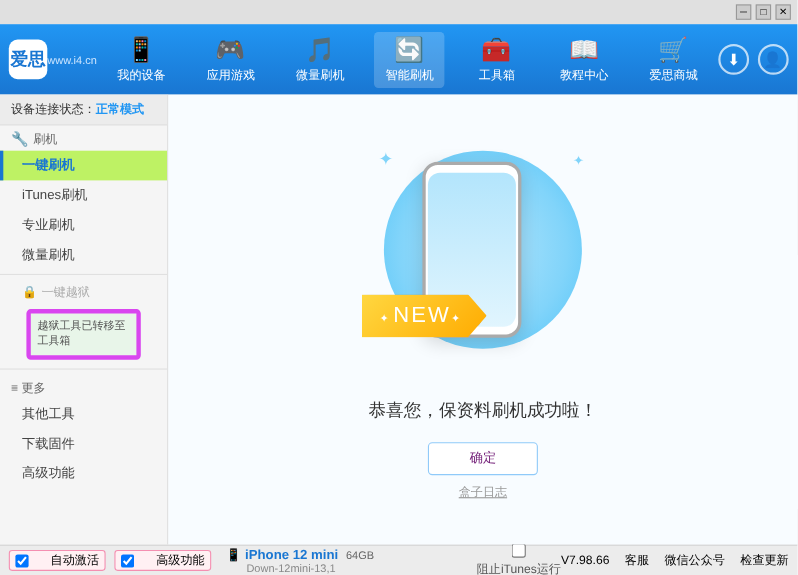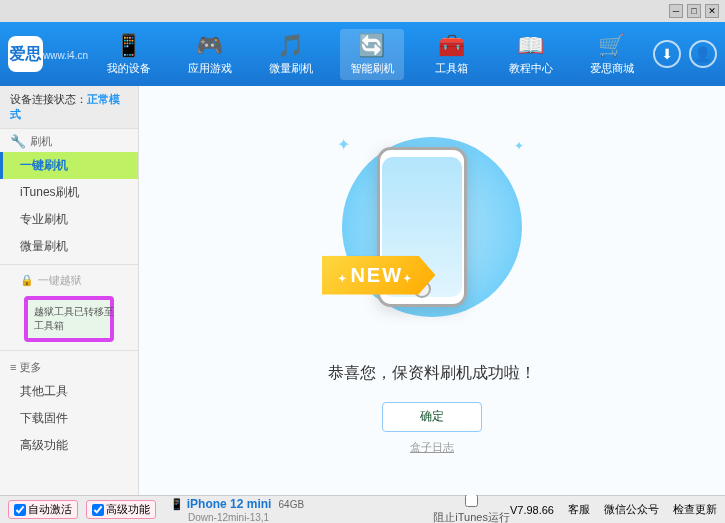--- a/index.html
+++ b/index.html
@@ -66,21 +66,21 @@
 
     
     .main-layout {
       display: flex;
       height: calc(523px - 22px - 64px - 28px);
       
     }
 
     
     .sidebar {
-      width: 139px;
+      width: 153px;
       background: #f5f5f5;
       border-right: 1px solid #ddd;
       display: flex; flex-direction: column;
       overflow-y: auto;
     }
     .sidebar-status {
       padding: 6px 10px;
       font-size: 11px; color: #333;
       border-bottom: 1px solid #e0e0e0;
       background: #ececec;
@@ -154,37 +154,37 @@
       position: absolute; top: 8px; left: 5px;
       font-size: 16px; color: #81d4fa;
     }
     .sparkles2 {
       position: absolute; top: 12px; right: 8px;
       font-size: 12px; color: #81d4fa;
     }
     
     .new-banner {
       position: absolute;
-      bottom: 52px; left: -10px;
+      bottom: 40px; left: -10px;
       background: linear-gradient(135deg, #ffd740 0%, #ffab00 100%);
-      color: white; font-weight: bold; font-size: 20px;
+      color: white; font-weight: normal; font-size: 20px;
       padding: 8px 20px 8px 16px;
       clip-path: polygon(0 0, 85% 0, 100% 50%, 85% 100%, 0 100%);
       letter-spacing: 2px;
       box-shadow: 2px 2px 6px rgba(0,0,0,0.2);
       margin-top: 20px;
     }
     .new-banner-star { font-size: 10px; margin-right: 2px; }
     .success-text {
       font-size: 16px; color: #333; margin-bottom: 18px; font-weight: normal; text-align: center;
     }
     .confirm-btn {
       width: 100px; height: 30px;
       background: white; border: 1px solid #90caf9;
-      color: #14532d; border-radius: 4px; cursor: pointer;
+      color: #701a75; border-radius: 4px; cursor: pointer;
       font-size: 12px; margin-bottom: 8px;
     }
     .retry-link {
       font-size: 11px; color: #999; cursor: pointer; text-decoration: underline;
     }
     .device-info { margin-left: 6px; }
     .device-name { color: #1976d2; font-weight: bold; font-size: 12px; }
 
     
     .status-bar {
@@ -194,21 +194,21 @@
       display: flex; align-items: center;
       padding: 0 8px;
       font-size: 11px;
     }
     .status-left { display: flex; align-items: center; gap: 8px; flex: 1; }
     .status-right { display: flex; gap: 14px; align-items: center; }
     .status-stop { display: flex; align-items: center; gap: 3px; color: #555; cursor: pointer; flex-direction: column; }
 
     
     .cb-wrap {
-      display: flex; align-items: center; gap: 2px;
+      display: flex; align-items: center; gap: 20px;
       border: 1px solid #f48fb1; background: #fff0f3;
       padding: 1px 5px; border-radius: 3px; cursor: pointer;
       font-size: 11px;
     }
     .cb-wrap input[type=checkbox] { width: 12px; height: 12px; cursor: pointer; }
   </style>
 </head>
 <body>
 
 <div class="title-bar">

